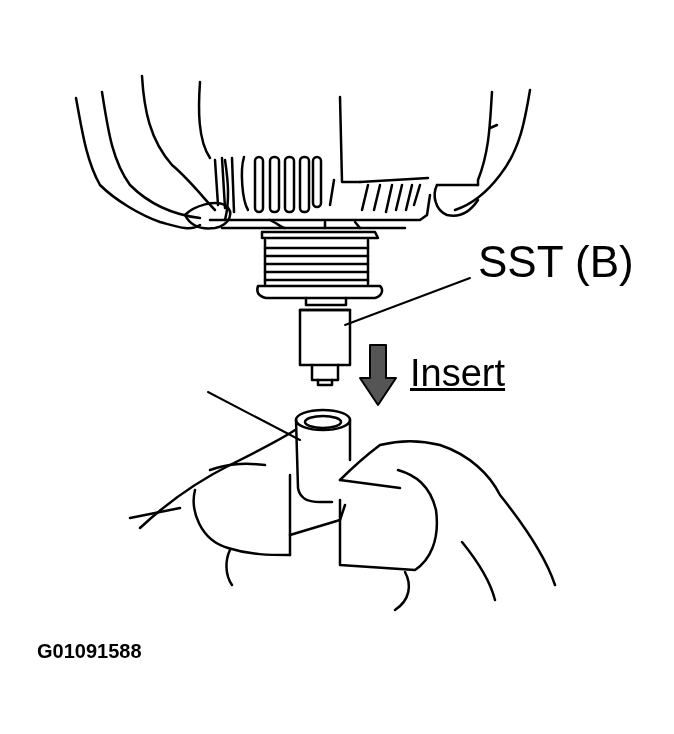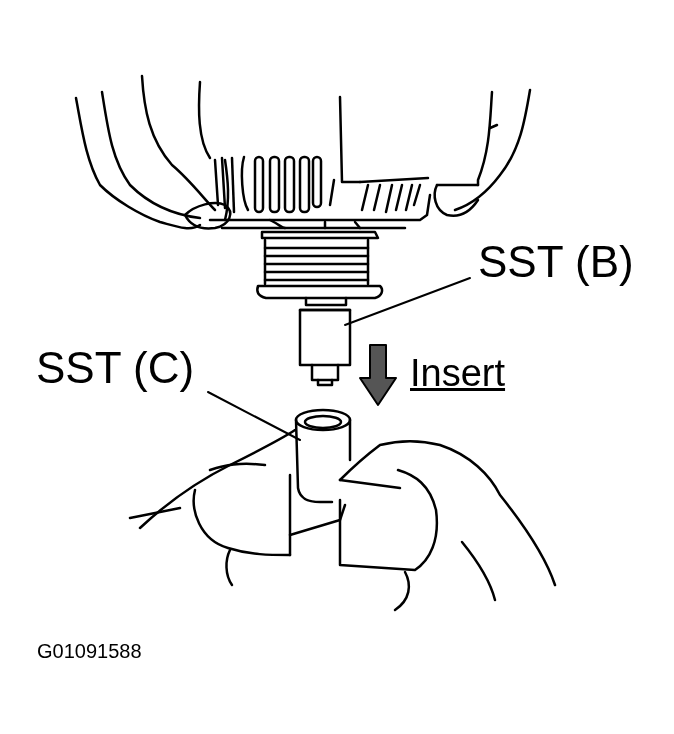--- a/index.html
+++ b/index.html
@@ -3,21 +3,21 @@
   <meta charset="utf-8">
   <style>
     html, body { margin: 0; padding: 0; background: #ffffff; }
     body { width: 674px; height: 734px; overflow: hidden; position: relative; }
     .canvas { position: absolute; left: 0; top: 0; width: 616px; height: 734px; }
     svg.drawing { position: absolute; left: 0; top: 0; }
     .label { position: absolute; font-family: "Liberation Sans", sans-serif; color: #000; white-space: nowrap; line-height: 1; }
     .label-sst-b { left: 478px; top: 240px; font-size: 44px; }
     .label-sst-c { left: 36px; top: 346px; font-size: 44px; }
     .label-insert { left: 410px; top: 354px; font-size: 38px; text-decoration: underline; }
-    .label-figure-id { left: 37px; top: 641px; font-size: 20px; font-weight: normal; }
+    .label-figure-id { left: 37px; top: 641px; font-size: 20px; font-weight: bold; }
   </style>
 </head>
 <body>
 
 <div class="canvas">
   <svg class="drawing" width="674" height="734" viewBox="0 0 674 734" fill="none" stroke="#000" stroke-width="2.5" stroke-linecap="round" stroke-linejoin="round">
 
     <g>
       <path d="M76 98 C82 130 86 160 100 185 C115 200 140 215 160 222 C175 226 190 232 200 225"></path>
       <path d="M102 92 C108 130 112 160 130 185 C150 205 175 215 200 218"></path>
@@ -109,16 +109,15 @@
       <path d="M340 500 L340 565 L415 570 C430 560 440 540 436 510 C430 485 415 475 398 470"></path>
       <path d="M340 480 C350 470 360 460 380 445 C400 440 420 440 440 445 C470 455 490 475 500 495 C520 520 545 555 555 585"></path>
       <path d="M340 480 L400 488"></path>
       <path d="M230 550 C225 560 225 575 232 585"></path>
       <path d="M405 572 C412 585 410 600 395 610"></path>
       <path d="M462 542 C475 558 490 580 495 600"></path>
     </g>
   </svg>
 
   <div class="label label-sst-b">SST (B)</div>
-  <div class="label label-sst-c">SST (C)</div>
   <div class="label label-insert">Insert</div>
   <div class="label label-figure-id">G01091588</div>
 </div>
 
 </body></html>

